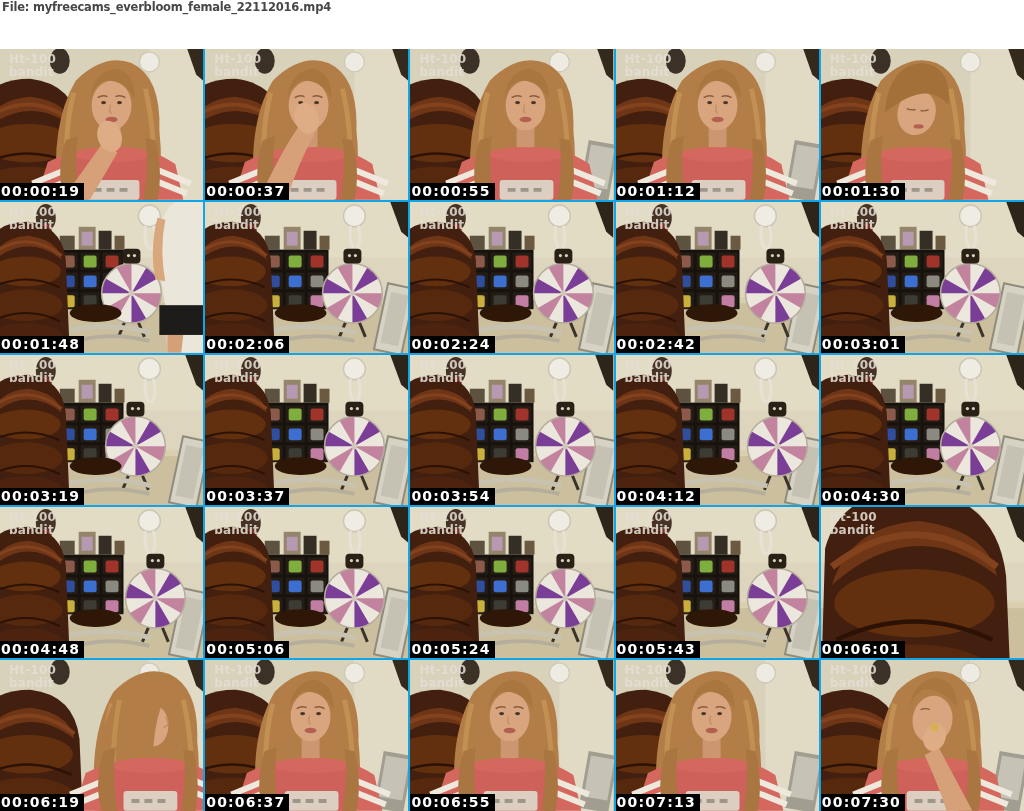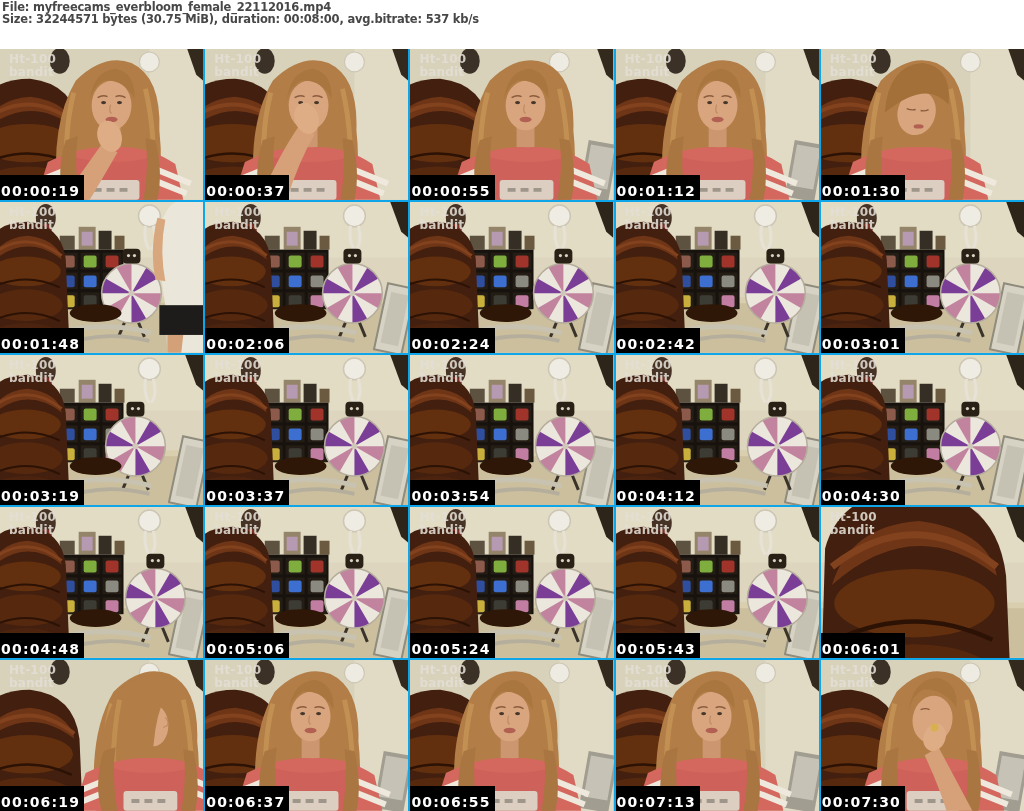--- a/index.html
+++ b/index.html
@@ -8,29 +8,28 @@
     color:#474747;font-weight:bold;font-size:11.5px;line-height:12px;letter-spacing:-0.2px;
     white-space:nowrap;}
   .grid{width:1024px;height:762px;display:grid;
     grid-template-columns:repeat(5,1fr);grid-template-rows:repeat(5,1fr);
     gap:2px;background:#0ea5e9;}
   .cell{position:relative;overflow:hidden;background:#c9c0a6;}
   .cell svg{position:absolute;left:0;top:0;width:100%;height:100%;display:block;}
   .wm{position:absolute;top:4px;left:9px;font-size:12px;line-height:13px;
     font-weight:bold;color:rgba(226,222,213,0.88);letter-spacing:0.2px;}
   .ts{position:absolute;left:0;bottom:0;background:#000000;color:#ffffff;
-    font-weight:bold;font-size:14px;line-height:16px;padding:8px 4px 1px 1px;
+    font-weight:bold;font-size:14px;line-height:16px;padding:0 4px 1px 1px;
     letter-spacing:1.2px;}
 </style>
 </head>
 <body>
 
 <div class="header">
   <div>File: myfreecams_everbloom_female_22112016.mp4</div>
-  <div>Size: 32244571 bytes (30.75 MiB), duration: 00:08:00, avg.bitrate: 537 kb/s</div>
 </div>
 
 <div class="grid">
     <div class="cell">
       <svg viewBox="0 0 204 152" preserveAspectRatio="none">
         <rect width="204" height="152" fill="#d9d2bb"></rect>
     <rect x="150" width="54" height="152" fill="#e1dbc5"></rect>
     <path d="M188,0 L204,0 L204,32 L197,26 Z" fill="#332a1d"></path>
     <ellipse cx="60" cy="12" rx="10" ry="13" fill="#3b3127"></ellipse>
     <circle cx="150" cy="13" r="10" fill="#eeebe2" stroke="#cdc6b4" stroke-width="1.2"></circle>

